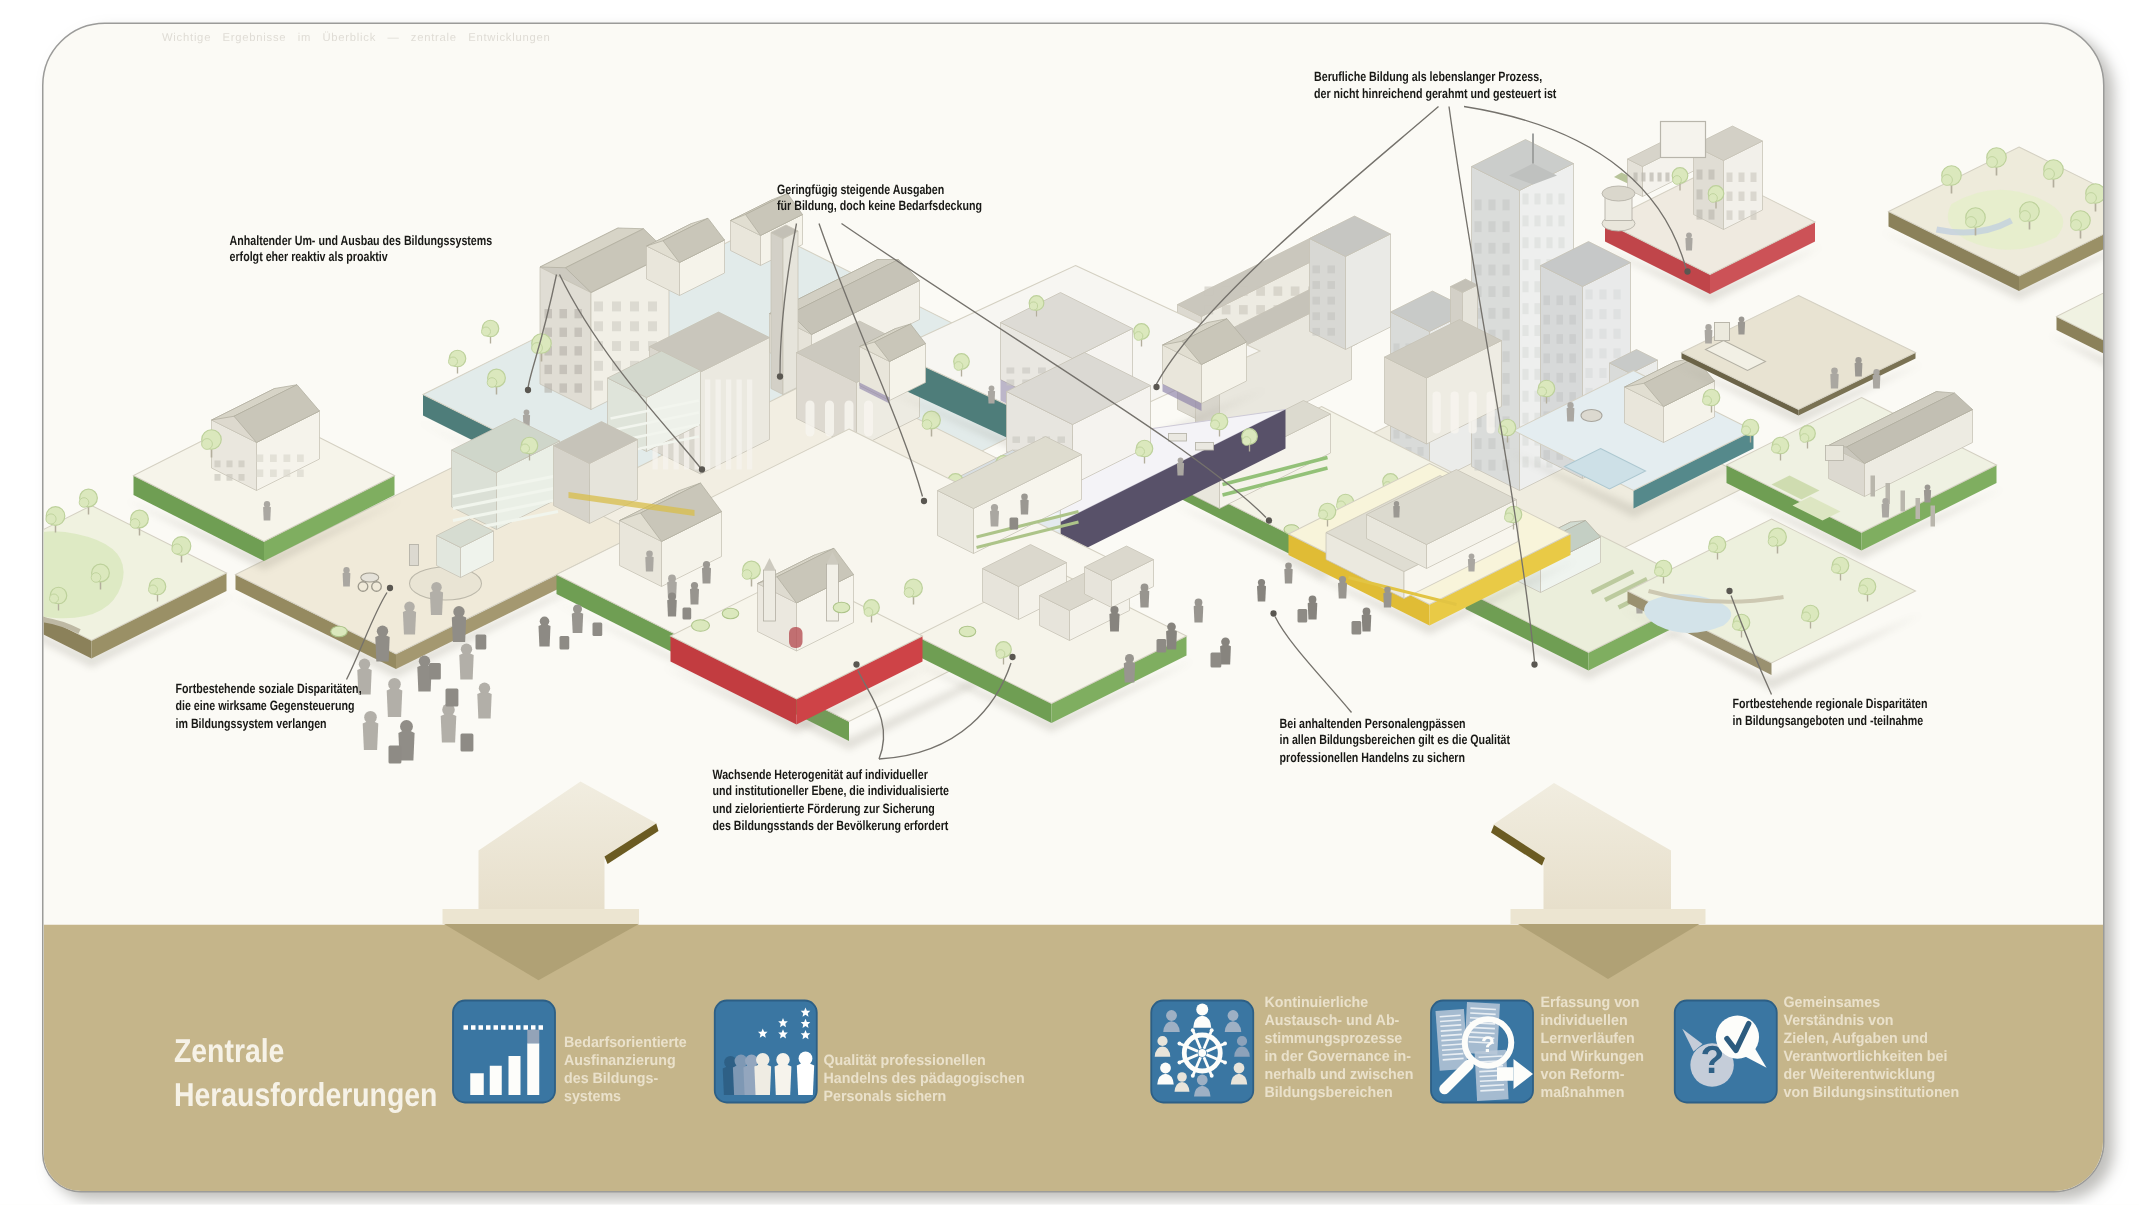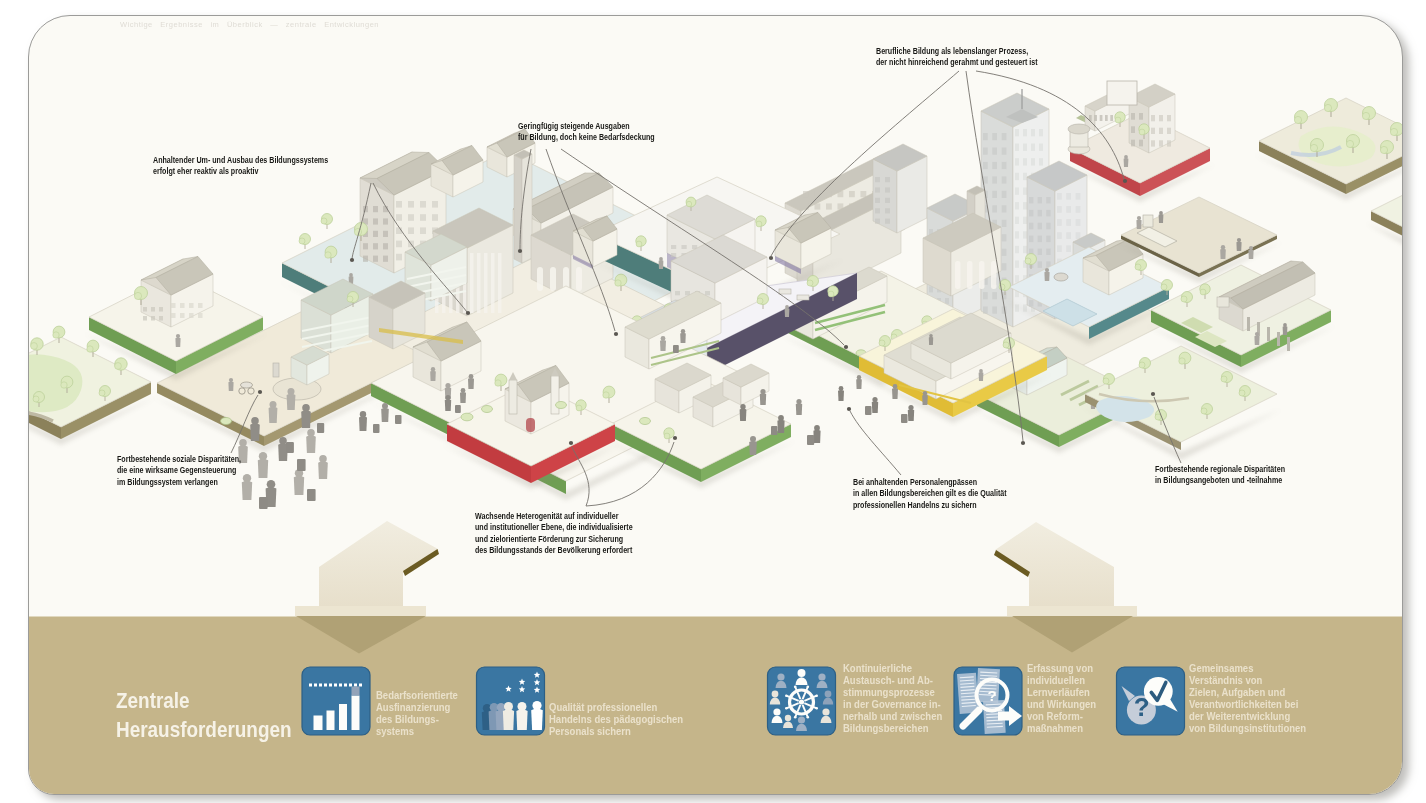--- a/index.html
+++ b/index.html
@@ -6,21 +6,21 @@
 body{font-family:"Liberation Sans",sans-serif;position:relative;}
 .card{position:absolute;left:28px;top:15px;width:1375px;height:780px;background:#fbfaf5;
  border:1px solid #9b9b99;border-radius:42px 42px 34px 26px;overflow:hidden;
  box-shadow:6px 5px 9px rgba(130,128,122,.5);}
 .ann{position:absolute;font-size:9px;font-weight:bold;color:#181815;line-height:11.5px;white-space:nowrap;
  transform:scaleX(.79);transform-origin:0 0;}
 .ilab{position:absolute;font-size:10px;font-weight:bold;color:#eae1cb;line-height:12px;white-space:nowrap;
  transform:scaleX(.95);transform-origin:0 0;}
 .head{position:absolute;left:116px;top:686px;font-size:22px;font-weight:bold;color:#f6f2e7;line-height:29px;
  transform:scaleX(.86);transform-origin:0 0;}
-.faint{position:absolute;left:120px;top:20px;font-size:8px;color:#dfdcd5;letter-spacing:.5px;word-spacing:5px;font-size:7.5px;text-align:center;}
+.faint{position:absolute;left:108px;top:20px;font-size:8px;color:#dfdcd5;letter-spacing:.5px;word-spacing:5px;font-size:7.5px;text-align:center;}
 </style></head>
 <body>
 
 <div class="card">
 <svg width="1375" height="780" viewBox="28 15 1375 780">
 <defs>
 <filter id="blur3" x="-20%" y="-20%" width="140%" height="140%">
           <feGaussianBlur stdDeviation="2.5"></feGaussianBlur>
         </filter>
 <linearGradient id="gcream" x1="0" y1="0" x2="0" y2="1">

